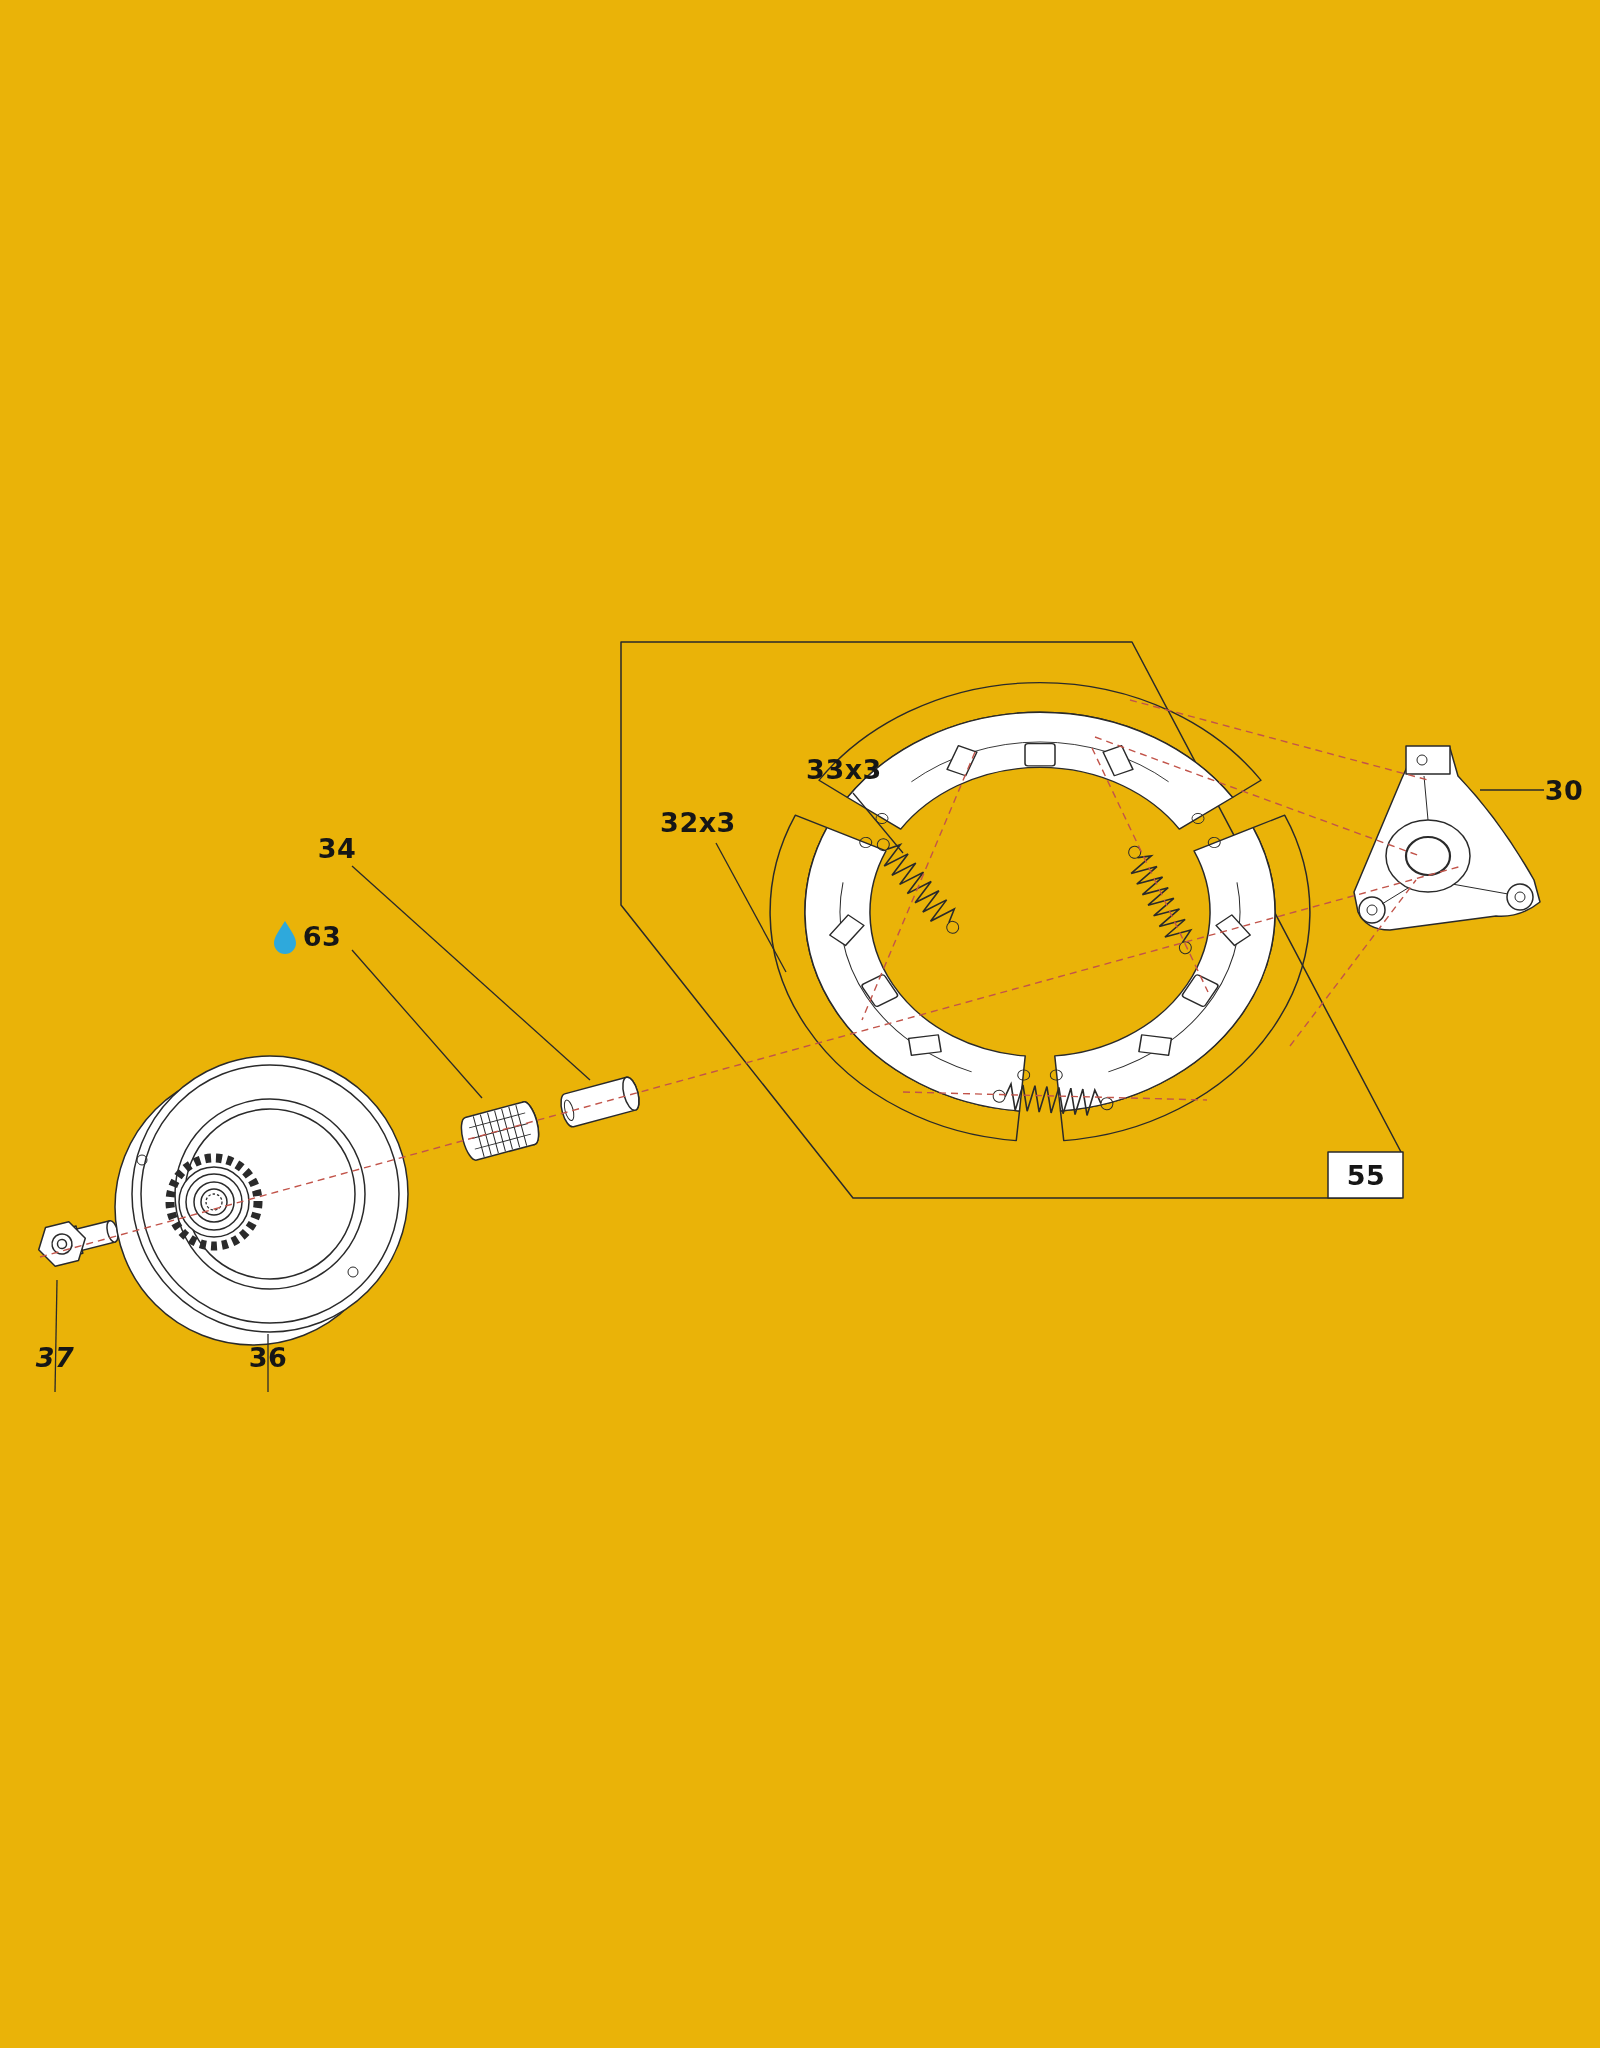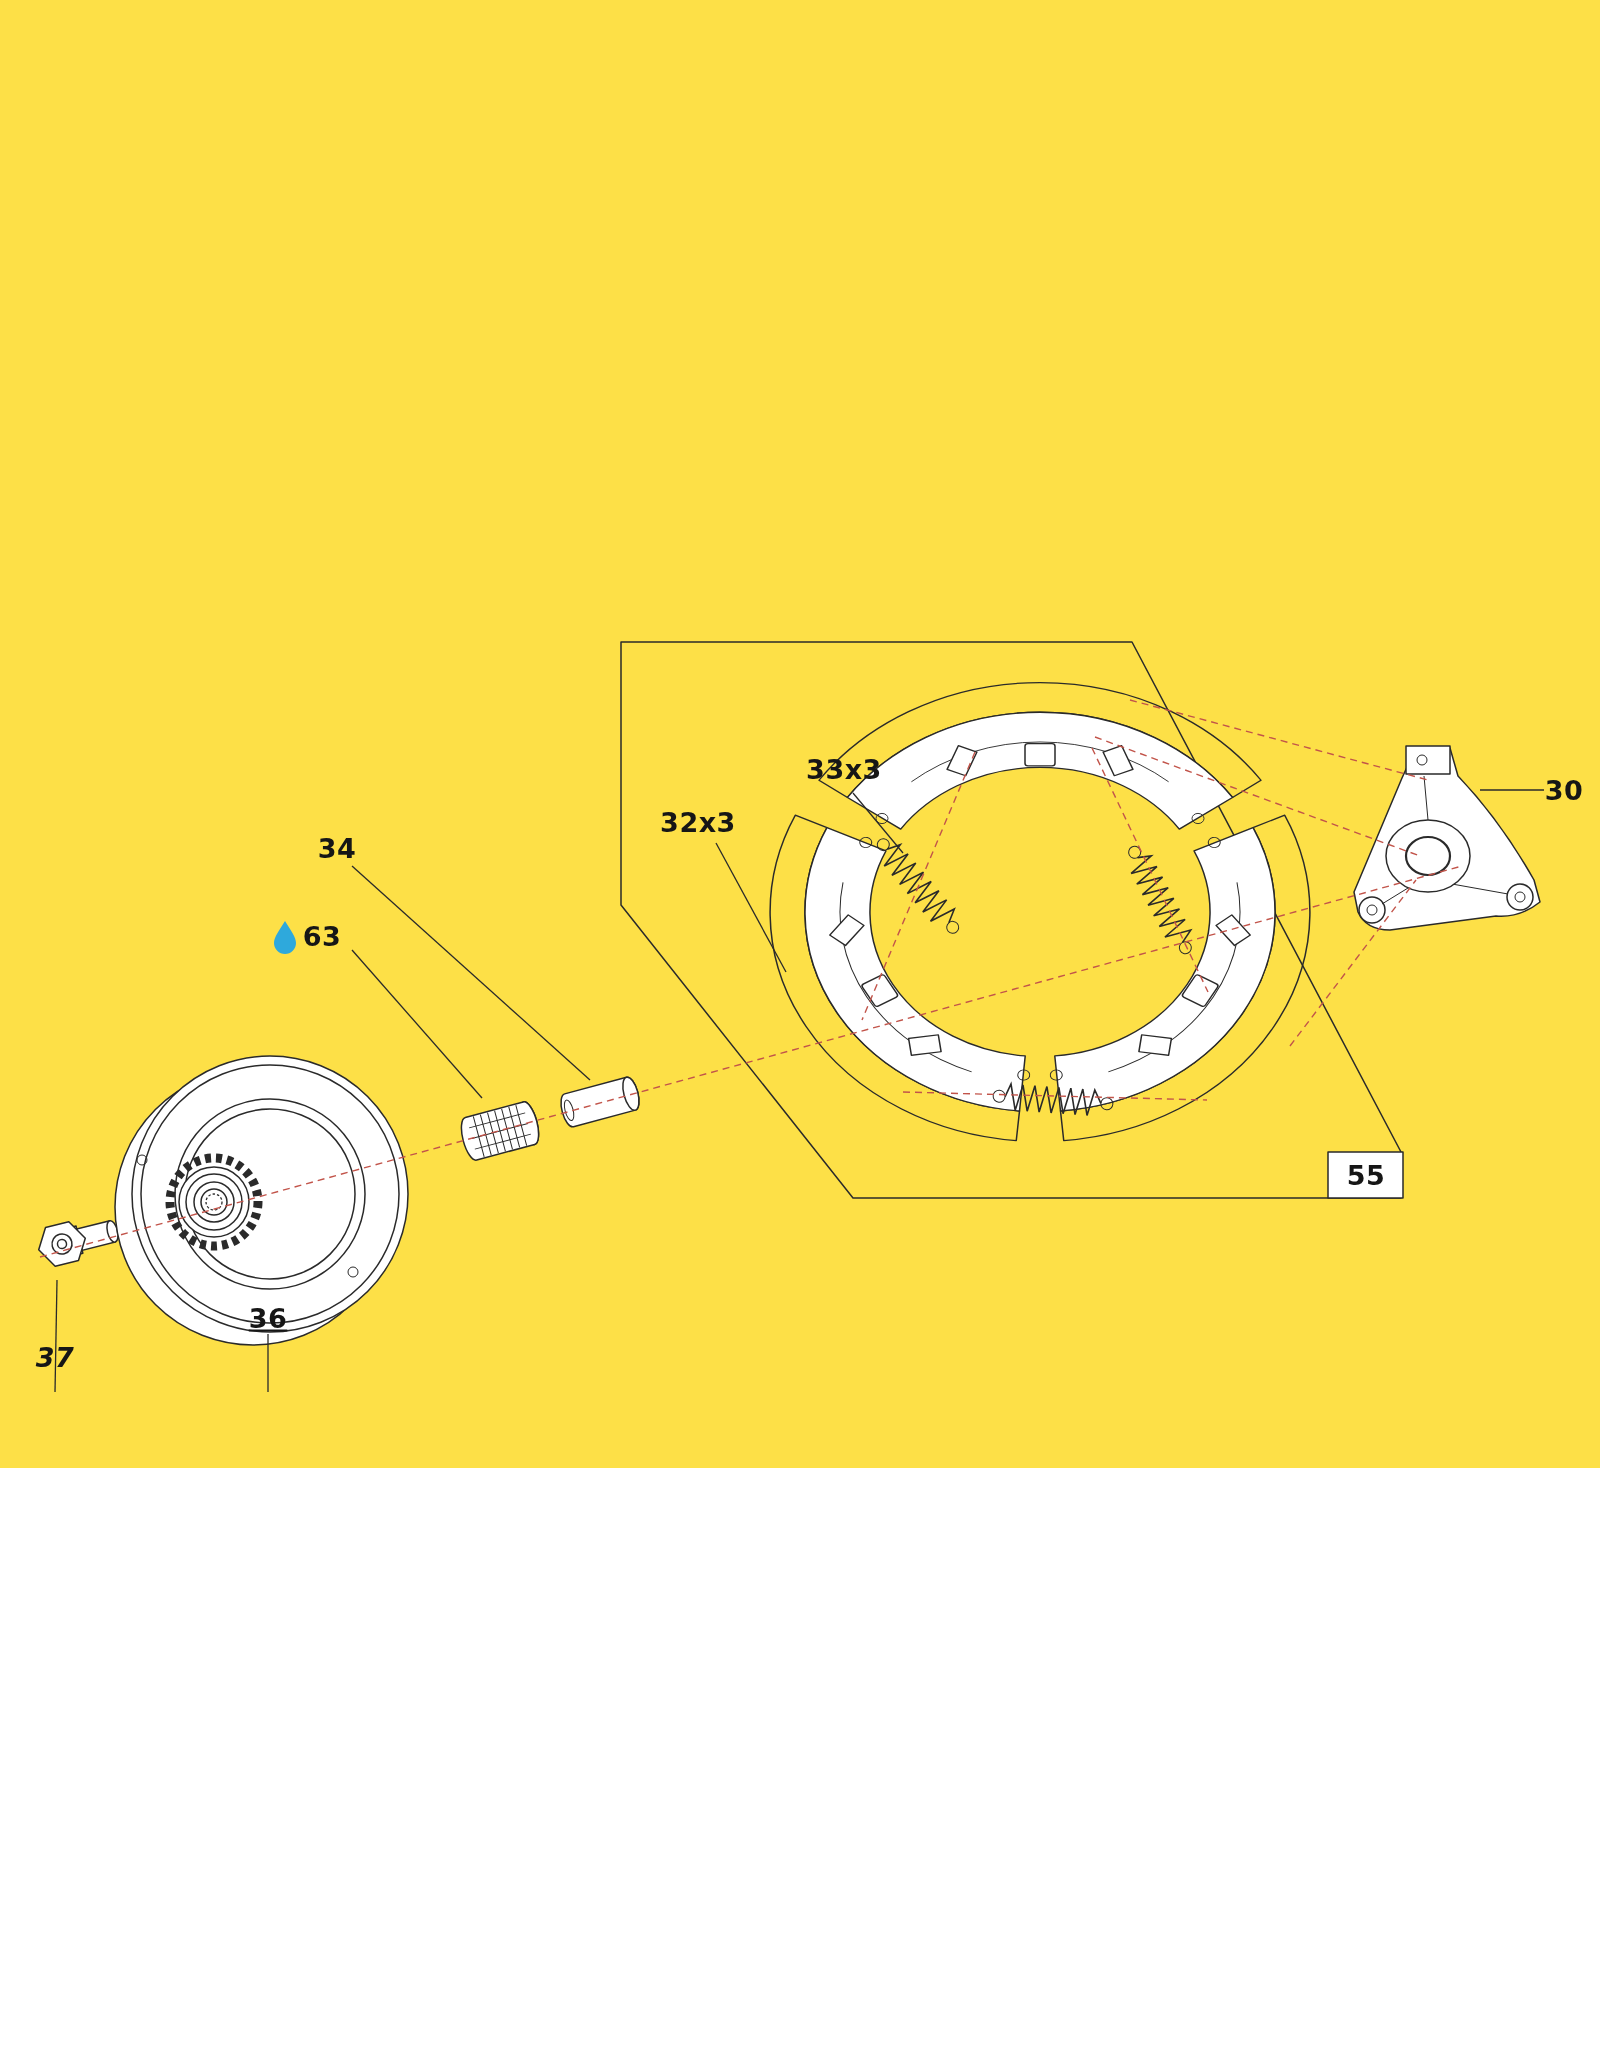--- a/index.html
+++ b/index.html
@@ -1,16 +1,16 @@
 <!DOCTYPE html>
 <html><head>
 <meta charset="utf-8">
 <style>
   html,body{margin:0;padding:0;background:#ffffff;}
-  .canvas{position:relative;width:1600px;height:1468px;background:#fde047;overflow:hidden;
+  .canvas{position:relative;width:1600px;height:2048px;background:#eab308;overflow:hidden;
           font-family:"DejaVu Sans", sans-serif;}
   .lbl{position:absolute;transform:translate(-50%,-50%);font-weight:bold;font-size:27px;
        color:#161616;letter-spacing:.5px;white-space:nowrap;}
   svg{position:absolute;left:0;top:0;}
   .ln{stroke:#2a2a2a;stroke-width:1.5;fill:none;stroke-linejoin:round;stroke-linecap:round;}
   .thin{stroke:#2a2a2a;stroke-width:1;fill:none;}
   .wh{fill:#ffffff;}
   .red{stroke:#c2544a;stroke-width:1.4;fill:none;stroke-dasharray:7 5;stroke-linecap:butt;}
   .leader{stroke:#2a2a2a;stroke-width:1.3;fill:none;}
 </style>
@@ -160,16 +160,16 @@
 
   <path d="M285 921 C 279 931 274 937 274 943 A 11 11 0 0 0 296 943 C 296 937 291 931 285 921 Z" fill="#2ea9dc"></path>
 </svg>
 
 <div class="lbl" style="left:1564px;top:790px;">30</div>
 <div class="lbl" style="left:1366px;top:1175px;">55</div>
 <div class="lbl" style="left:698px;top:822px;">32x3</div>
 <div class="lbl" style="left:828px;top:769px;margin-left:16px;">33x3</div>
 <div class="lbl" style="left:318px;top:848px;margin-left:19px;">34</div>
 <div class="lbl" style="left:322px;top:936px;">63</div>
-<div class="lbl" style="left:268px;top:1318px;text-decoration:underline;">36</div>
+<div class="lbl" style="left:268px;top:1357px;">36</div>
 <div class="lbl" style="left:55px;top:1357px;font-style:italic;">37</div>
 
 </div>
 
 </body></html>

